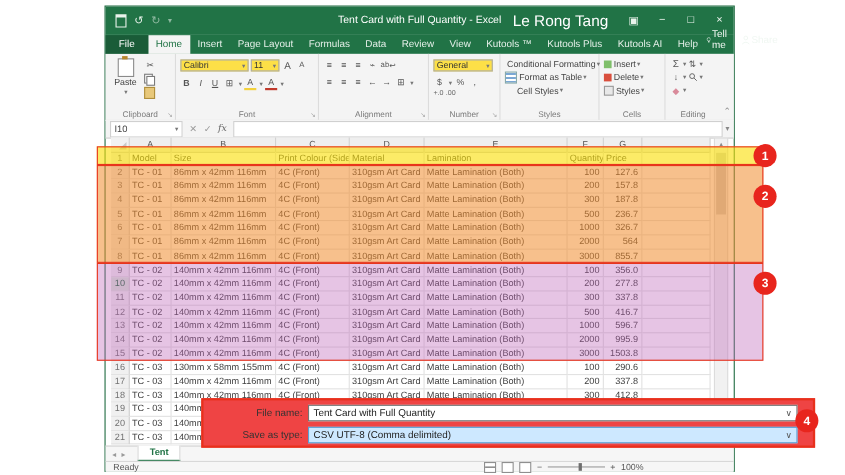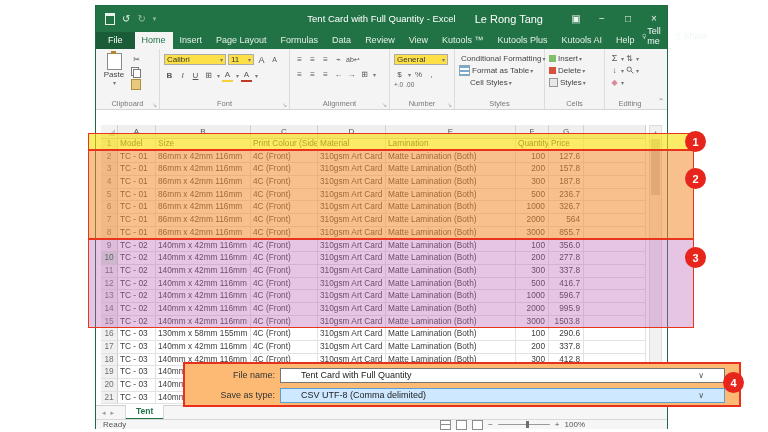--- a/index.html
+++ b/index.html
@@ -9,21 +9,21 @@
   .window{position:absolute;left:95px;top:5px;width:573px;height:424px;background:#fff;
           border:1px solid #1e6b40;box-sizing:border-box;z-index:1;}
   
   .titlebar{position:absolute;left:0;top:0;width:100%;height:25px;background:#217346;color:#fff;
             display:flex;align-items:center;font-size:9.5px;}
   .qat{display:flex;align-items:center;gap:7px;padding-left:9px;font-size:10px;color:#eaf3ec;}
   .qat .dis{opacity:.55;}
   .save-sq{width:8px;height:8px;border:1.2px solid #eaf3ec;border-top-width:3px;display:inline-block;}
   .win-title{position:absolute;left:0;right:0;text-align:center;pointer-events:none;font-size:9.5px;}
   .tb-right{margin-left:auto;display:flex;align-items:center;height:100%;}
-  .tb-user{font-size:11px;margin-right:20px;}
+  .tb-user{font-size:14px;margin-right:10px;}
   .tb-btn{width:26px;height:100%;display:flex;align-items:center;justify-content:center;font-size:10px;color:#eaf3ec;}
   
   .tabsrow{position:absolute;left:0;top:25px;width:100%;height:18px;background:#217346;display:flex;
            align-items:flex-end;color:#e4efe8;font-size:9px;}
   .tab{padding:3px 7px 4px 7px;white-space:nowrap;}
   .tab.filetab{background:#1a5c38;color:#fff;padding:3px 12px 4px 12px;}
   .tab.active{background:#f4f4f4;color:#217346;}
   .tabs-right{margin-left:auto;display:flex;align-items:center;gap:10px;padding-right:10px;padding-bottom:3px;}
   .tellme,.share{display:flex;align-items:center;gap:1px;font-size:9px;color:#f0f7f2;}
   
@@ -98,26 +98,26 @@
   #region1{left:88px;top:133px;width:604px;height:17px;background:rgba(250,222,10,0.62);}
   #region2{left:88px;top:149.5px;width:606px;height:89px;background:rgba(240,140,45,0.55);}
   #region3{left:88px;top:238.5px;width:606px;height:89.5px;background:rgba(190,100,185,0.38);}
   .badge{position:absolute;width:21px;height:21px;border-radius:50%;background:#e8251d;color:#fff;
          font-weight:bold;font-size:11px;display:flex;align-items:center;justify-content:center;z-index:100;}
   #badge1{left:685px;top:131px;}
   #badge2{left:685px;top:168px;}
   #badge3{left:685px;top:247px;}
   #badge4{left:723px;top:372px;}
   
-  .dialog{position:absolute;left:183px;top:362px;width:558px;height:45px;background:#fdba74;
+  .dialog{position:absolute;left:183px;top:362px;width:558px;height:45px;background:#ef4444;
           border:2px solid #e8301c;box-sizing:border-box;z-index:90;font-size:9px;color:#222;}
   .dlg-row{display:flex;align-items:center;height:18px;margin-top:2px;}
   .dlg-label{width:90px;text-align:right;padding-right:5px;color:#333;}
   .dlg-input{flex:1;height:15px;border:1px solid #767676;background:#fff;display:flex;align-items:center;
-             justify-content:space-between;padding:0 20px;margin-right:14px;box-sizing:border-box;}
+             justify-content:space-between;padding:0 4px;margin-right:14px;box-sizing:border-box;}
   .dlg-input.sel{background:#cde8ff;border-color:#5a9fd4;}
   .dlg-chev{color:#555;font-size:8px;}
 </style>
 </head>
 <body>
 
 <div class="window">
 
   <div class="titlebar">
     <div class="qat">
@@ -324,20 +324,33 @@
           <span class="caret">▾</span>
       </div>
       <span class="glabel">Editing</span>
     </div>
 
     <div style="width:12px;display:flex;align-items:flex-end;justify-content:center;padding-bottom:3px;color:#888">
       <span>⌃</span>
     </div>
   </div>
 
+  <div class="formulabar">
+    <div class="namebox">
+      <span>I10</span>
+      <span class="caret">▾</span>
+    </div>
+    <div class="fx-btns">
+      <span>✕</span>
+      <span>✓</span>
+      <span class="fx">fx</span>
+    </div>
+    <div class="f-input"></div>
+    <span class="fb-caret">▾</span>
+  </div>
 
   <div class="gridwrap">
     <div class="colheads" id="colheads">
         <div class="corner"></div>
         <div>A</div>
         <div>B</div>
         <div>C</div>
         <div>D</div>
         <div>E</div>
         <div>F</div>

